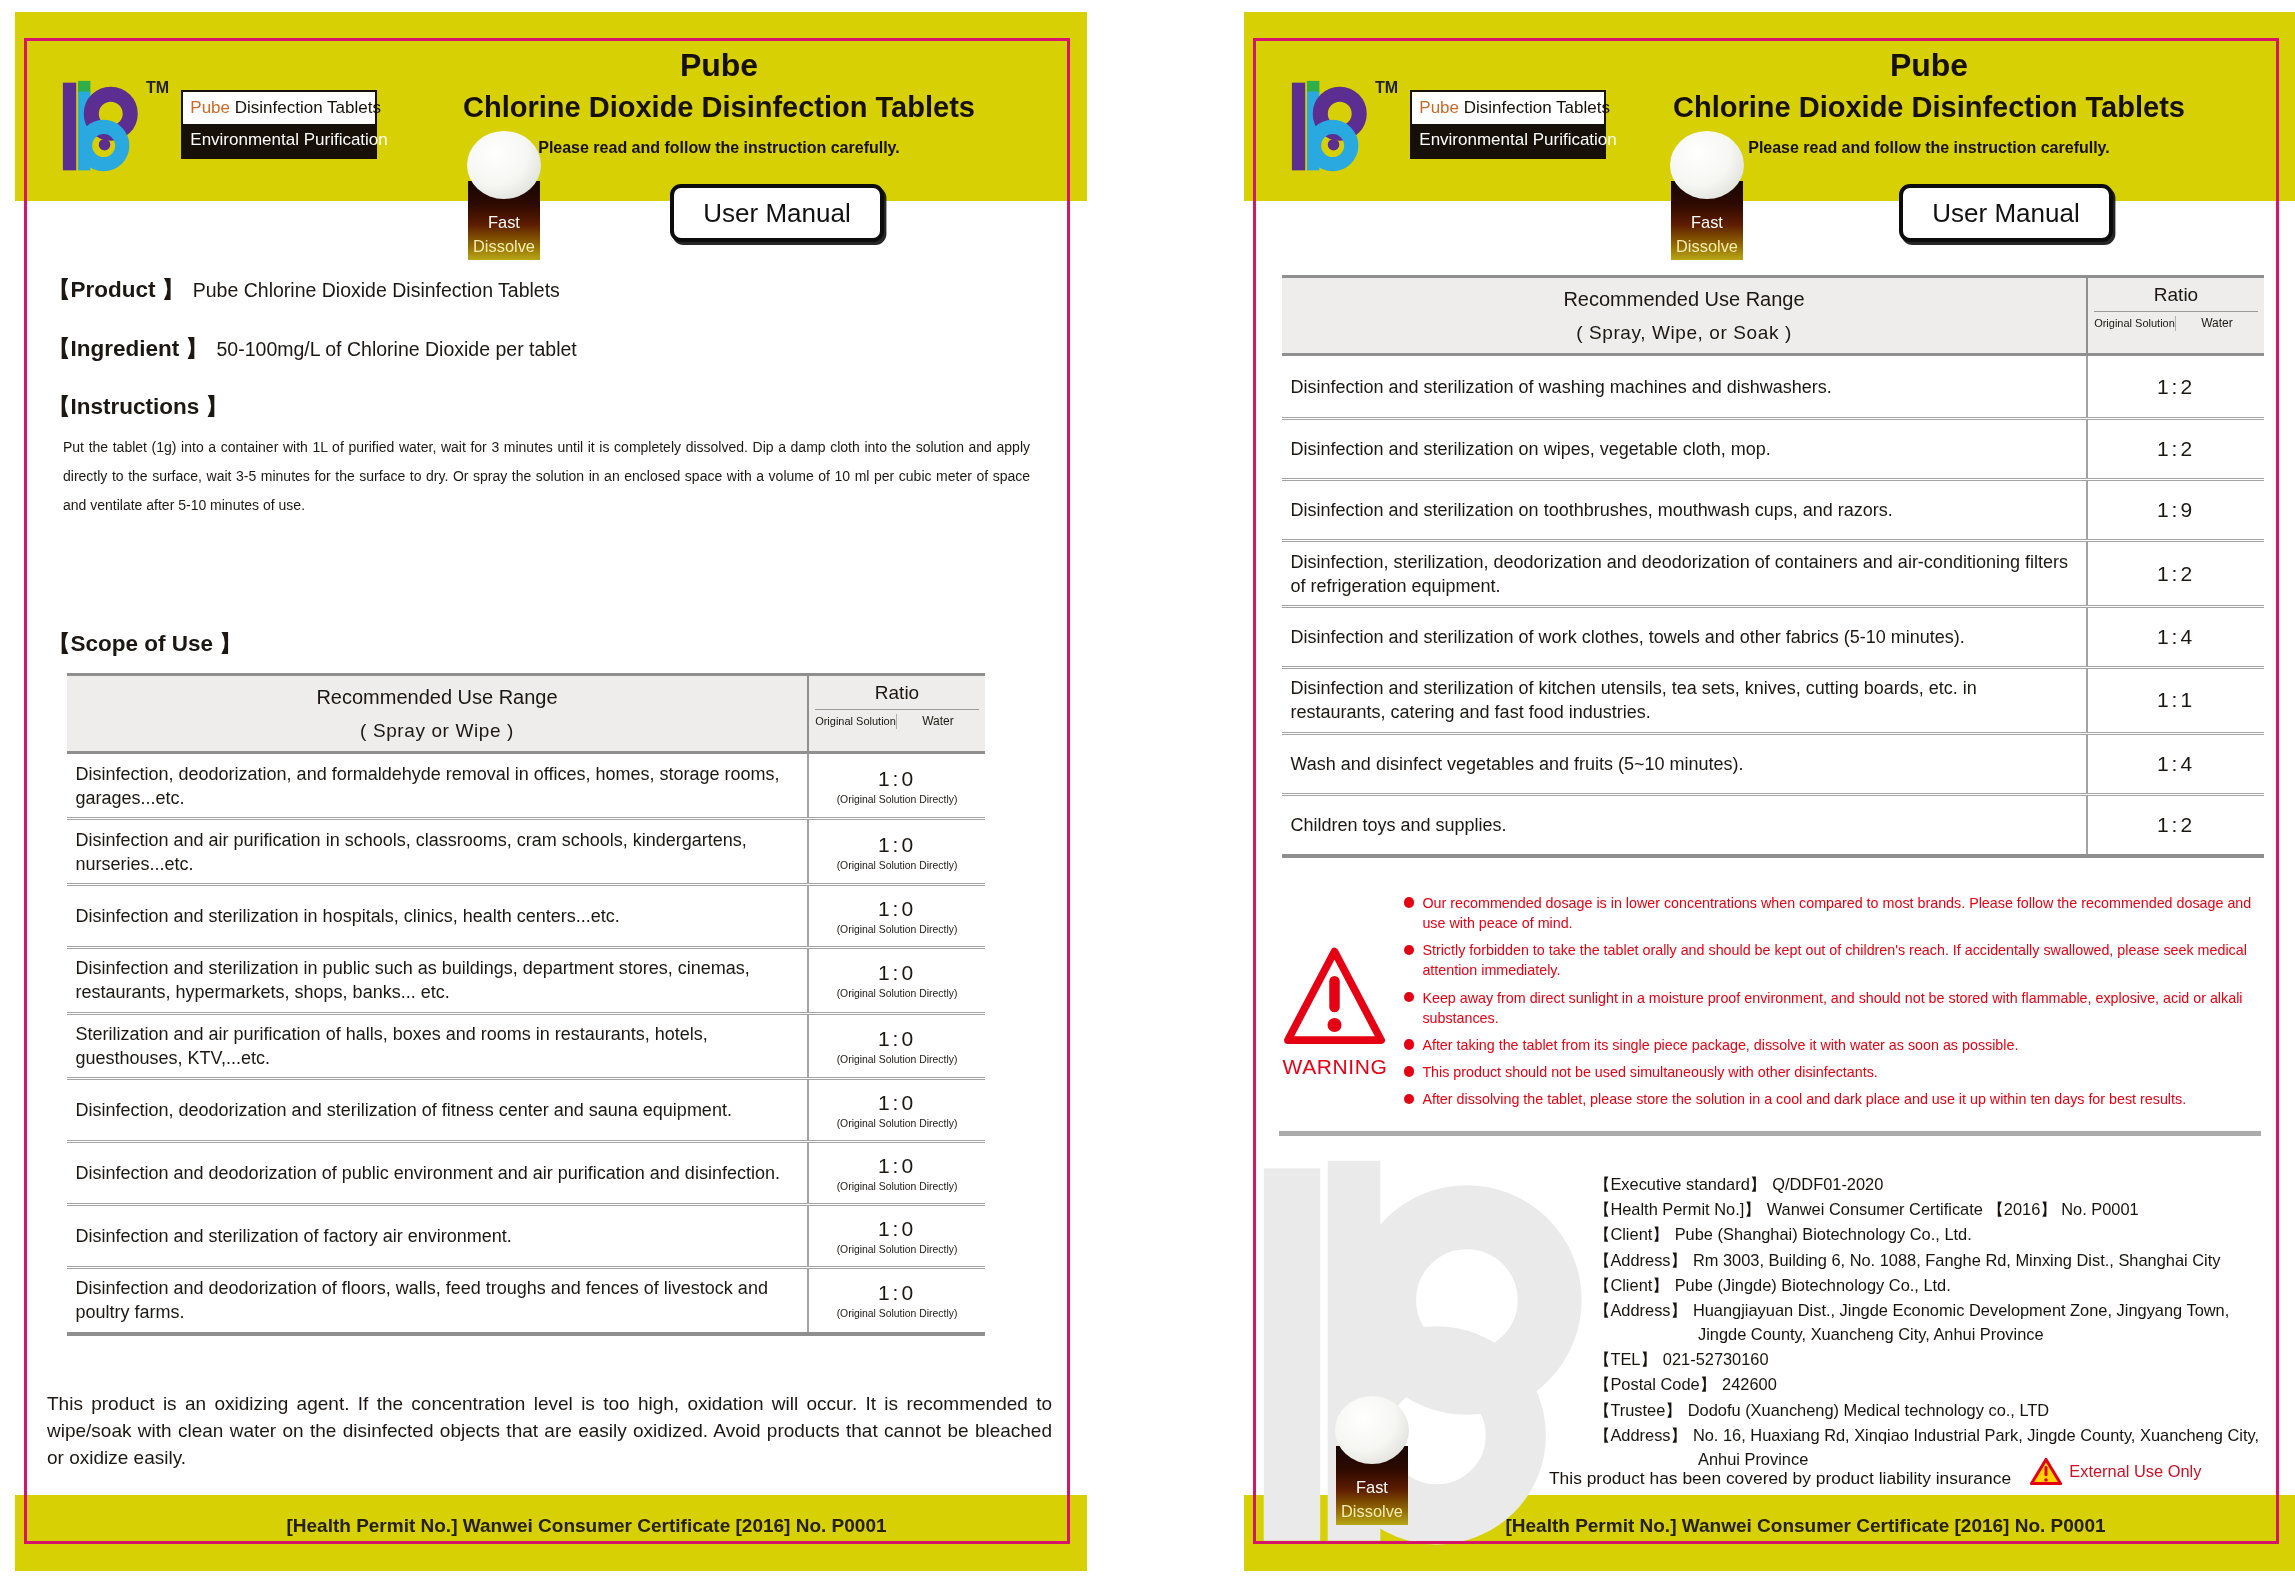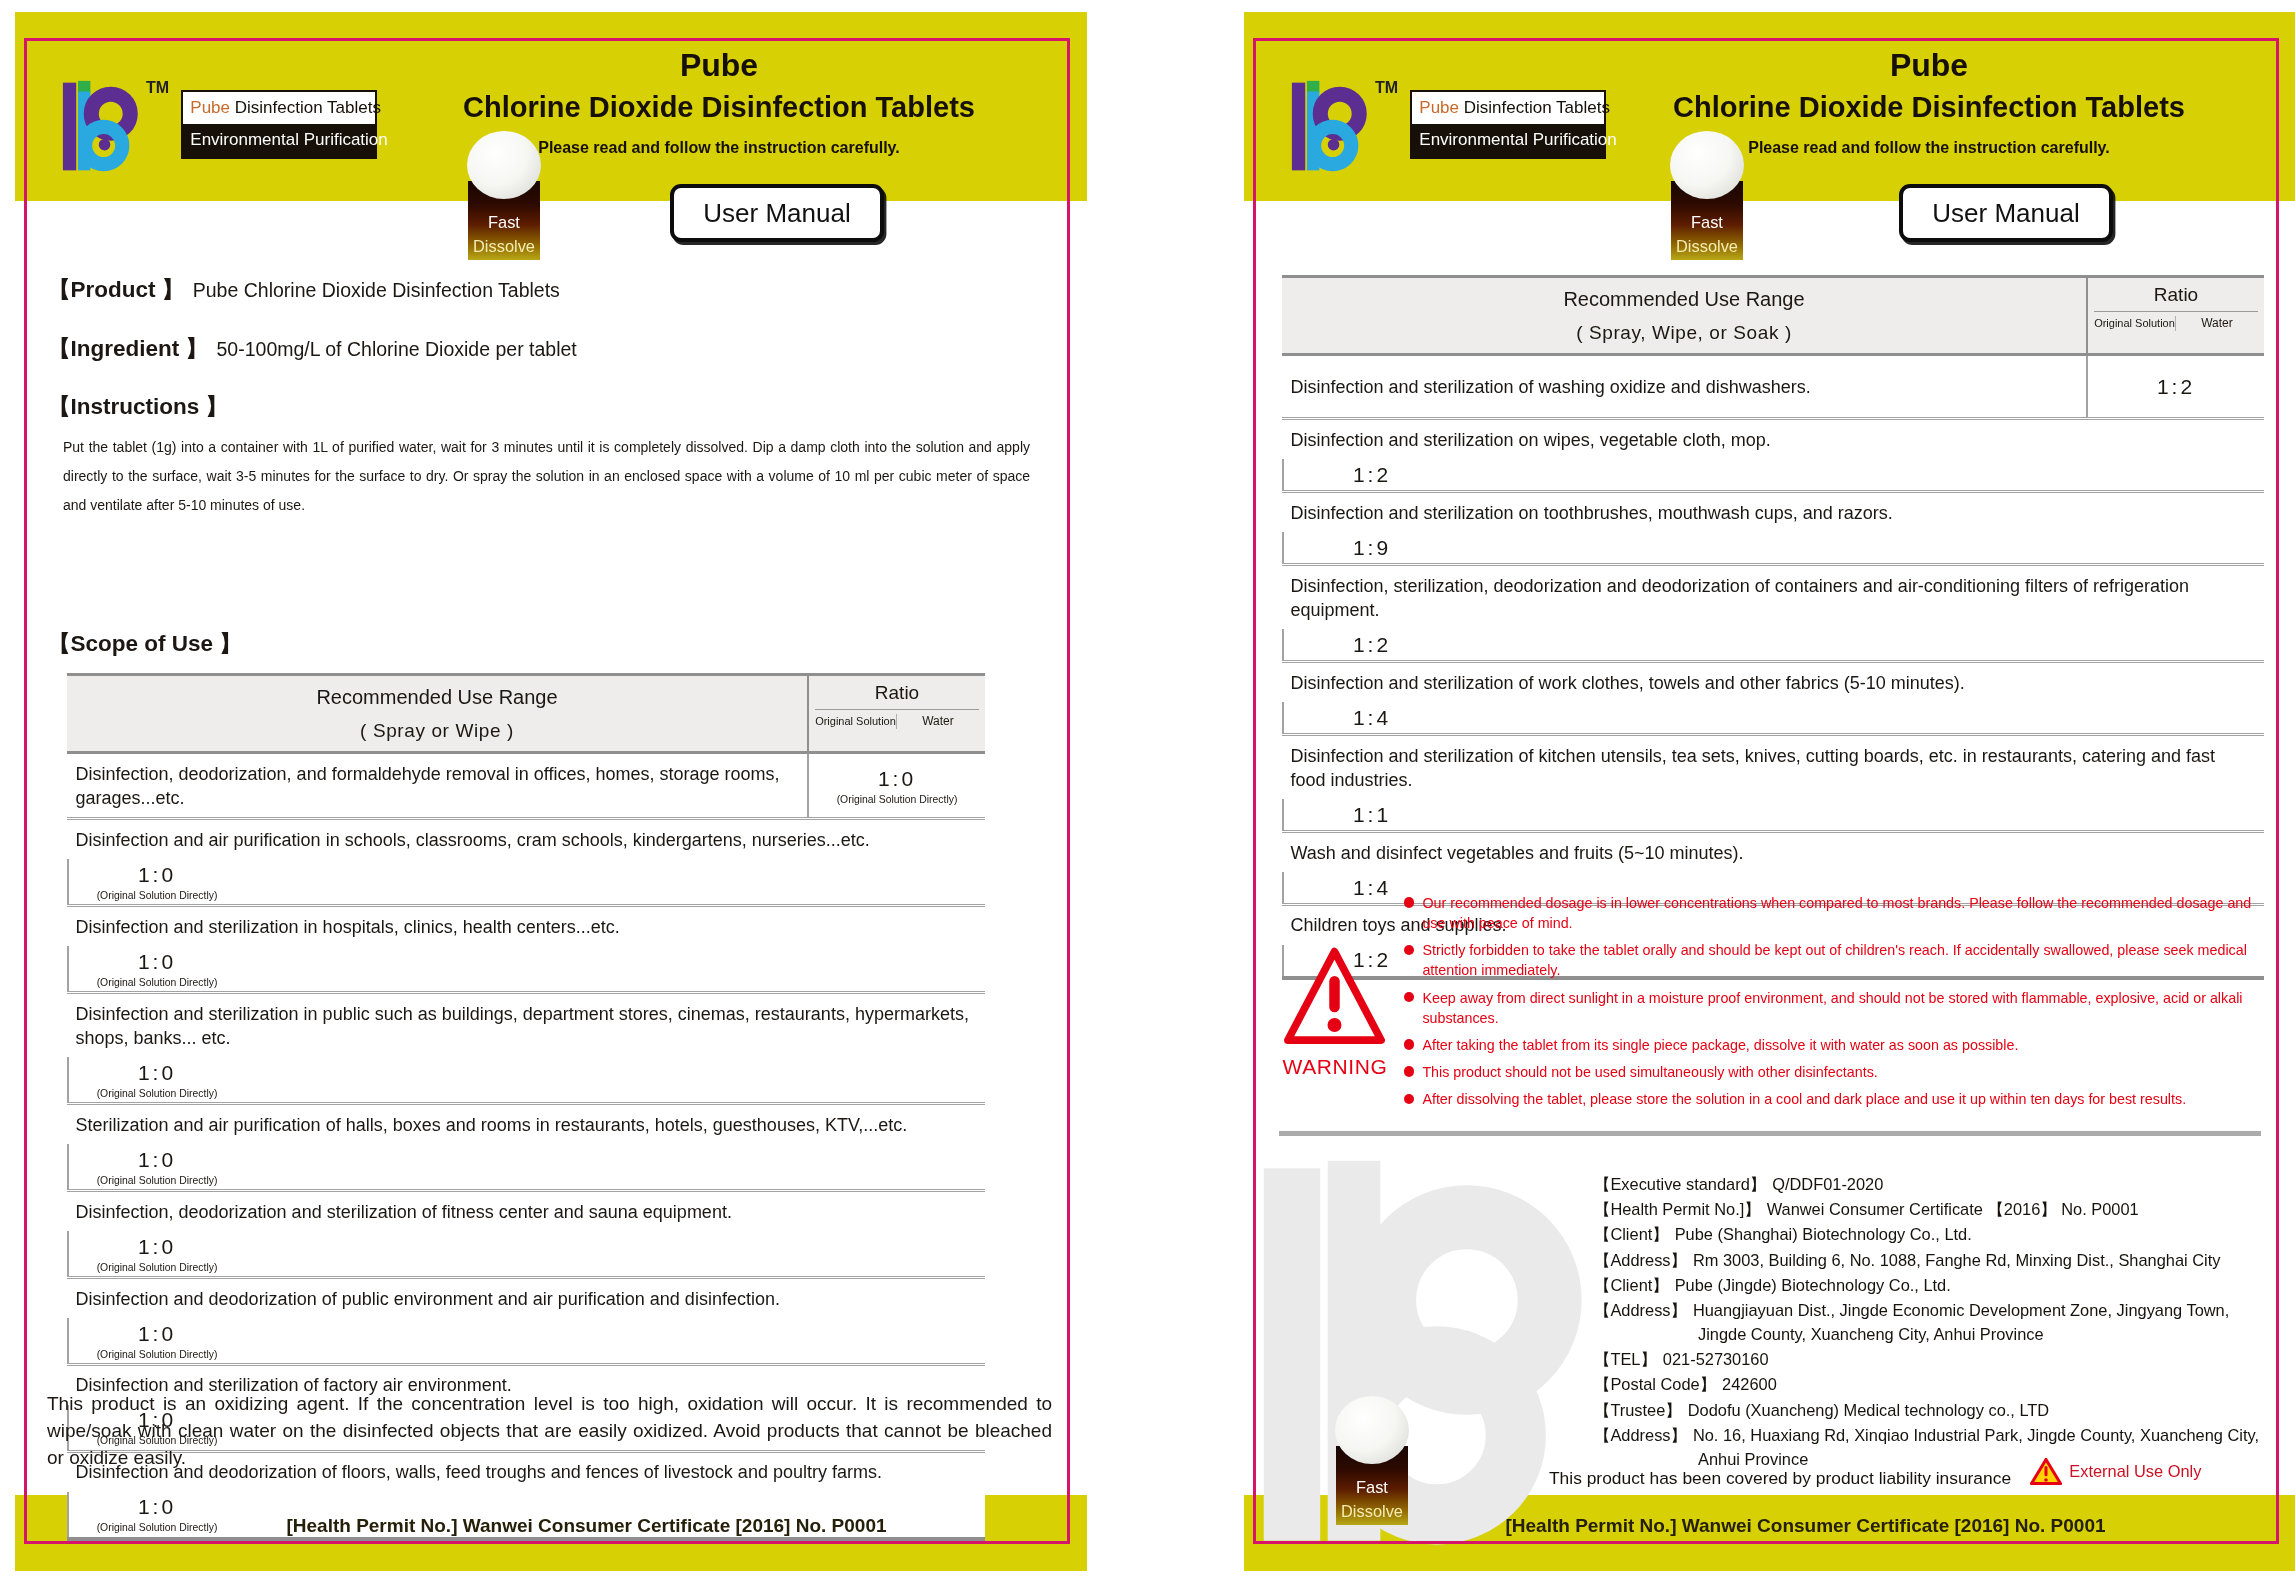--- a/index.html
+++ b/index.html
@@ -59,21 +59,21 @@
   .thead{display:flex;background:var(--headbg);border-bottom:3px solid #8f8f8f;}
   .th-use{flex:1;display:flex;flex-direction:column;justify-content:center;text-align:center;padding:9.7px 0;}
   .th-t1{font-size:20px;}
   .th-t2{font-size:19px;margin-top:11px;letter-spacing:0.6px;}
   .th-ratio{width:178px;border-left:2.4px solid #8f8f8f;text-align:center;padding:6px 6px 3.7px 6px;display:flex;flex-direction:column;}
   .th-ratio-label{font-size:19px;padding-bottom:4.9px;border-bottom:1.8px solid #9a9a9a;}
   .th-ratio-sub{display:flex;margin-top:3.7px;align-items:center;}
   .th-os{width:50%;font-size:11px;line-height:12.8px;border-right:1.2px solid #b0b0b0;padding:1.2px 0;}
   .th-w{width:50%;font-size:12px;}
   .trow{display:flex;min-height:63px;}
-  .trow + .trow{border-top:3.7px double var(--grayline);flex-direction:column;}
+  .trow + .trow{border-top:3.7px double var(--grayline);}
   .cell-text{flex:1;display:flex;align-items:center;padding:7.3px 9.7px 7.3px 8.5px;font-size:18px;line-height:24px;}
   .cell-ratio{width:178px;border-left:2.4px solid var(--grayline);display:flex;flex-direction:column;align-items:center;justify-content:center;padding:3.7px 1.2px;}
   .ratio-val{font-size:21px;letter-spacing:3px;}
   .ratio-note{font-size:10.4px;margin-top:3px;white-space:nowrap;}
   #page-right .trow{min-height:61px;}
 
   
   .warn-tri{left:38px;top:933px;width:105px;height:104px;z-index:2;}
   .warn-label{left:24px;top:1043px;width:134px;text-align:center;font-size:21px;color:var(--red);letter-spacing:0.6px;z-index:2;}
   .warn-list{left:160px;top:881px;width:856px;z-index:2;}
@@ -295,21 +295,21 @@
         </div>
         <div class="th-ratio">
           <div class="th-ratio-label">Ratio</div>
           <div class="th-ratio-sub">
             <div class="th-os">Original Solution</div>
             <div class="th-w">Water</div>
           </div>
         </div>
       </div>
       <div class="trow">
-          <div class="cell-text">Disinfection and sterilization of washing oxidize and dishwashers.</div>
+          <div class="cell-text">Disinfection and sterilization of washing machines and dishwashers.</div>
           <div class="cell-ratio">
             <div class="ratio-val">1:2</div>
           </div>
         </div>
       <div class="trow">
           <div class="cell-text">Disinfection and sterilization on wipes, vegetable cloth, mop.</div>
           <div class="cell-ratio">
             <div class="ratio-val">1:2</div>
           </div>
         </div>

